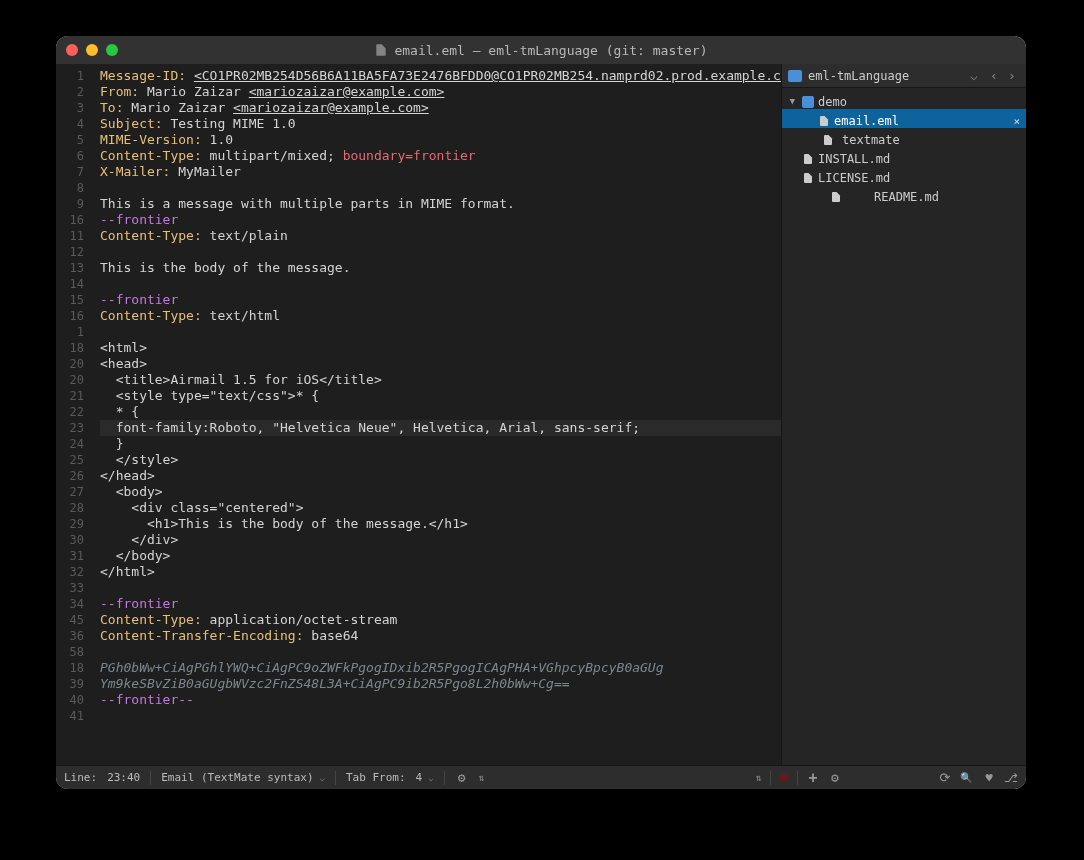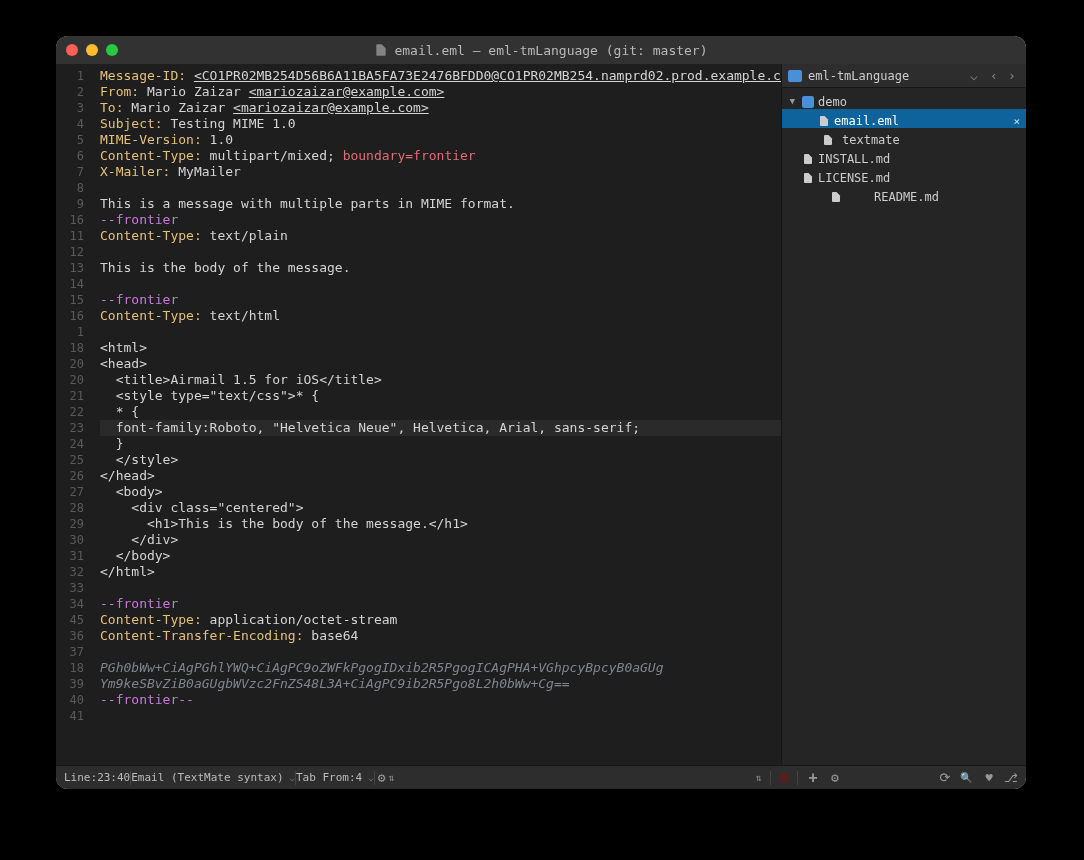--- a/index.html
+++ b/index.html
@@ -35,21 +35,21 @@
 .tree{flex:1;padding:2px 0;font-size:12px}
 .tree-row{height:19px;display:flex;align-items:flex-end;gap:4px;padding-left:6px;color:#ccc;cursor:pointer}
 .tree-row.sel{background:#0e639c;color:#fff}
 .tree-row .arr{width:10px;color:#999;font-size:9px;transform-origin:center}
 .tree-row .arr.open{transform:rotate(90deg)}
 .tree-row .fname{flex:1;white-space:nowrap;overflow:hidden}
 .file-icon{width:12px;height:14px;display:inline-flex;align-items:center;justify-content:center}
 .file-icon svg{width:12px;height:14px}
 .close-x{color:#fff;opacity:.8;margin-right:6px;font-size:11px}
 
-.statusbar{height:24px;background:#2d2d2d;border-top:1px solid #161616;display:flex;align-items:center;font-size:11px;color:#bbb;padding:0 8px;}
+.statusbar{height:24px;background:#2d2d2d;border-top:1px solid #161616;display:flex;align-items:center;font-size:11px;color:#bbb;padding:0 8px;gap:10px}
 .sb-sep{width:1px;height:14px;background:#444}
 .sb-item{display:flex;align-items:center;gap:4px}
 .sb-item.drop::after{content:'⌵';font-size:9px;margin-left:2px;color:#888}
 .sb-right{margin-left:auto;display:flex;align-items:center;gap:8px}
 .dot{width:10px;height:10px;border-radius:50%;background:#5a1d1d}
 .ico{width:14px;height:14px;color:#999;display:flex;align-items:center;justify-content:center}
 .gear::before{content:'⚙';font-size:13px}
 .plus::before{content:'+';font-size:15px;font-weight:bold}
 .reload::before{content:'⟳';font-size:13px}
 .search::before{content:'🔍';font-size:10px}
@@ -107,21 +107,21 @@
           <div>27</div>
           <div>28</div>
           <div>29</div>
           <div>30</div>
           <div>31</div>
           <div>32</div>
           <div>33</div>
           <div>34</div>
           <div>45</div>
           <div>36</div>
-          <div>37</div>
+          <div>58</div>
           <div>18</div>
           <div>39</div>
           <div>40</div>
           <div>41</div>
         </div>
       <div class="code" id="code"><span class="ln"><span class="k-hdr">Message-ID:</span><span class="k-str"> </span><span class="k-str k-ul">&lt;CO1PR02MB254D56B6A11BA5FA73E2476BFDD0@CO1PR02MB254.namprd02.prod.example.com&gt;</span></span><span class="ln"><span class="k-hdr">From:</span><span class="k-str"> Mario Zaizar </span><span class="k-str k-ul">&lt;mariozaizar@example.com&gt;</span></span><span class="ln"><span class="k-hdr">To:</span><span class="k-str"> Mario Zaizar </span><span class="k-str k-ul">&lt;mariozaizar@example.com&gt;</span></span><span class="ln"><span class="k-hdr">Subject:</span><span class="k-str"> Testing MIME 1.0</span></span><span class="ln"><span class="k-hdr">MIME-Version:</span><span class="k-str"> 1.0</span></span><span class="ln"><span class="k-hdr">Content-Type:</span><span class="k-str"> multipart/mixed; </span><span class="k-attr">boundary=frontier</span></span><span class="ln"><span class="k-hdr">X-Mailer:</span><span class="k-str"> MyMailer</span></span><span class="ln">&nbsp;</span><span class="ln"><span class="k-str">This is a message with multiple parts in MIME format.</span></span><span class="ln"><span class="k-cmt">--frontier</span></span><span class="ln"><span class="k-hdr">Content-Type:</span><span class="k-str"> text/plain</span></span><span class="ln">&nbsp;</span><span class="ln"><span class="k-str">This is the body of the message.</span></span><span class="ln">&nbsp;</span><span class="ln"><span class="k-cmt">--frontier</span></span><span class="ln"><span class="k-hdr">Content-Type:</span><span class="k-str"> text/html</span></span><span class="ln">&nbsp;</span><span class="ln"><span class="k-str">&lt;html&gt;</span></span><span class="ln"><span class="k-str">&lt;head&gt;</span></span><span class="ln"><span class="k-str">  &lt;title&gt;Airmail 1.5 for iOS&lt;/title&gt;</span></span><span class="ln"><span class="k-str">  &lt;style type="text/css"&gt;* {</span></span><span class="ln"><span class="k-str">  * {</span></span><span class="ln hl-line"><span class="k-str">  font-family:Roboto, "Helvetica Neue", Helvetica, Arial, sans-serif;</span></span><span class="ln"><span class="k-str">  }</span></span><span class="ln"><span class="k-str">  &lt;/style&gt;</span></span><span class="ln"><span class="k-str">&lt;/head&gt;</span></span><span class="ln"><span class="k-str">  &lt;body&gt;</span></span><span class="ln"><span class="k-str">    &lt;div class="centered"&gt;</span></span><span class="ln"><span class="k-str">      &lt;h1&gt;This is the body of the message.&lt;/h1&gt;</span></span><span class="ln"><span class="k-str">    &lt;/div&gt;</span></span><span class="ln"><span class="k-str">  &lt;/body&gt;</span></span><span class="ln"><span class="k-str">&lt;/html&gt;</span></span><span class="ln">&nbsp;</span><span class="ln"><span class="k-cmt">--frontier</span></span><span class="ln"><span class="k-hdr">Content-Type:</span><span class="k-str"> application/octet-stream</span></span><span class="ln"><span class="k-hdr">Content-Transfer-Encoding:</span><span class="k-str"> base64</span></span><span class="ln">&nbsp;</span><span class="ln"><span class="k-b64">PGh0bWw+CiAgPGhlYWQ+CiAgPC9oZWFkPgogIDxib2R5PgogICAgPHA+VGhpcyBpcyB0aGUg</span></span><span class="ln"><span class="k-b64">Ym9keSBvZiB0aGUgbWVzc2FnZS48L3A+CiAgPC9ib2R5Pgo8L2h0bWw+Cg==</span></span><span class="ln"><span class="k-cmt">--frontier--</span></span><span class="ln">&nbsp;</span></div>
     </div>
 
     <div class="sidebar">
       <div class="sb-top">

